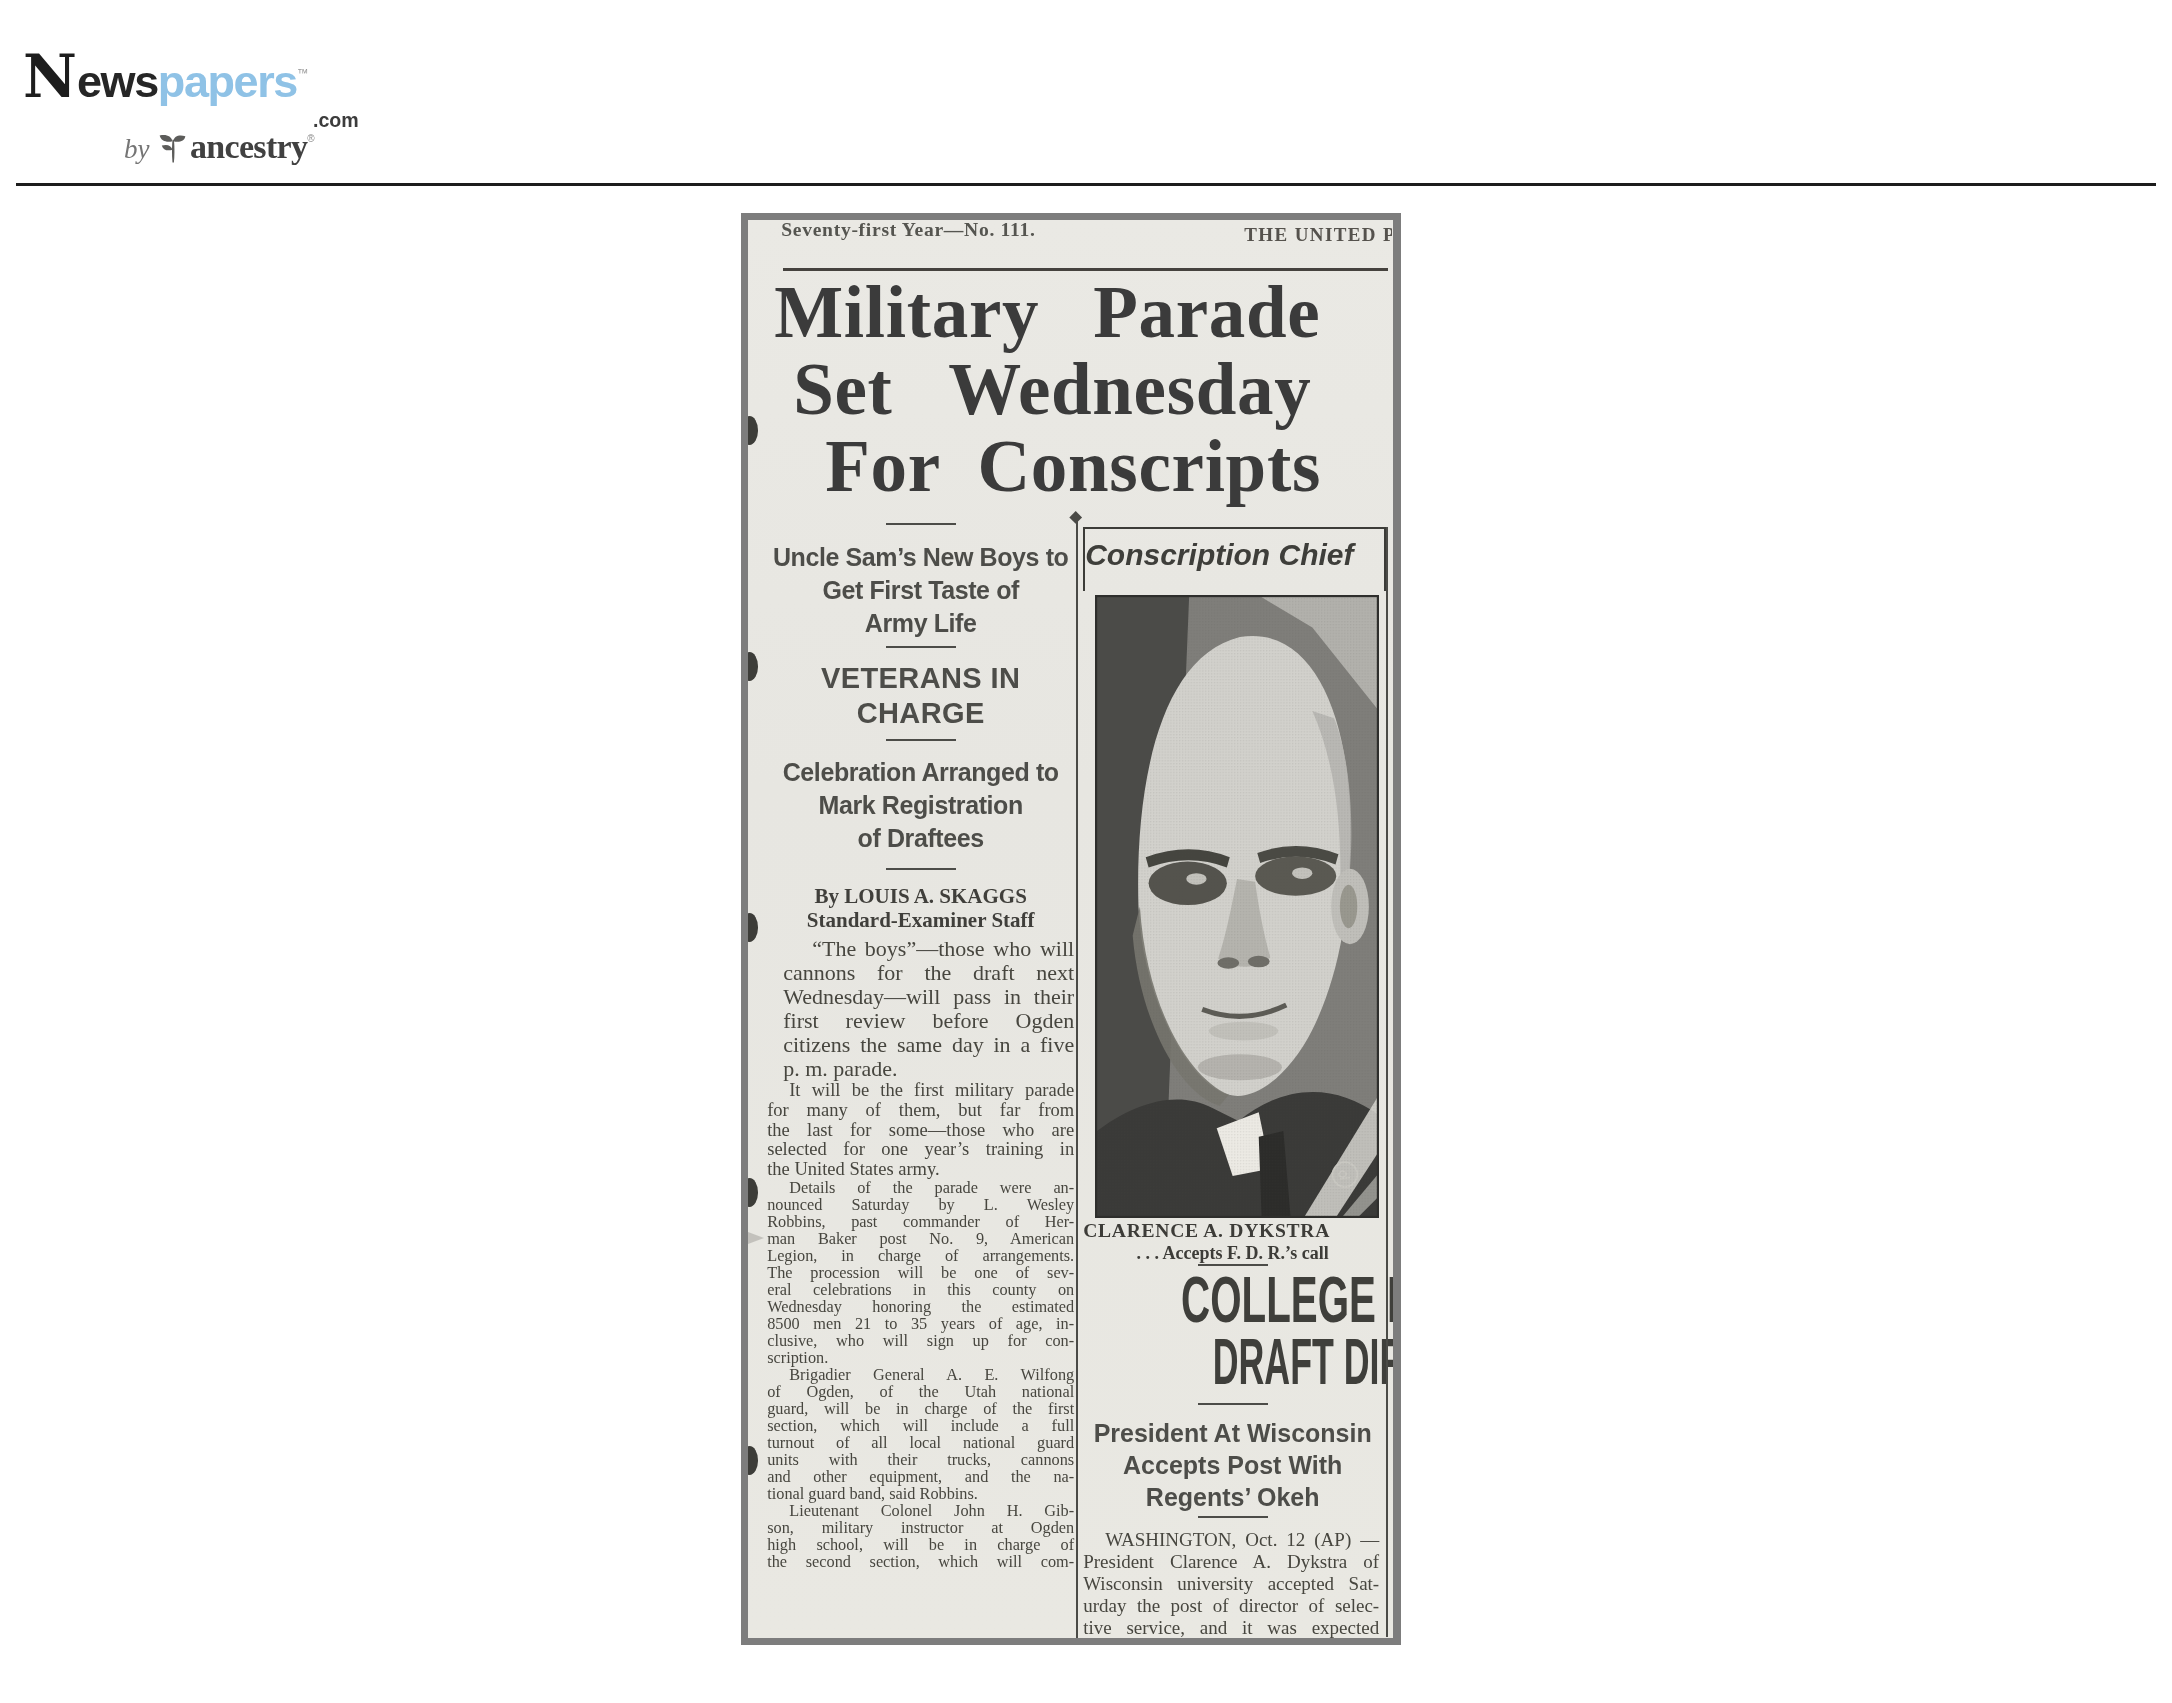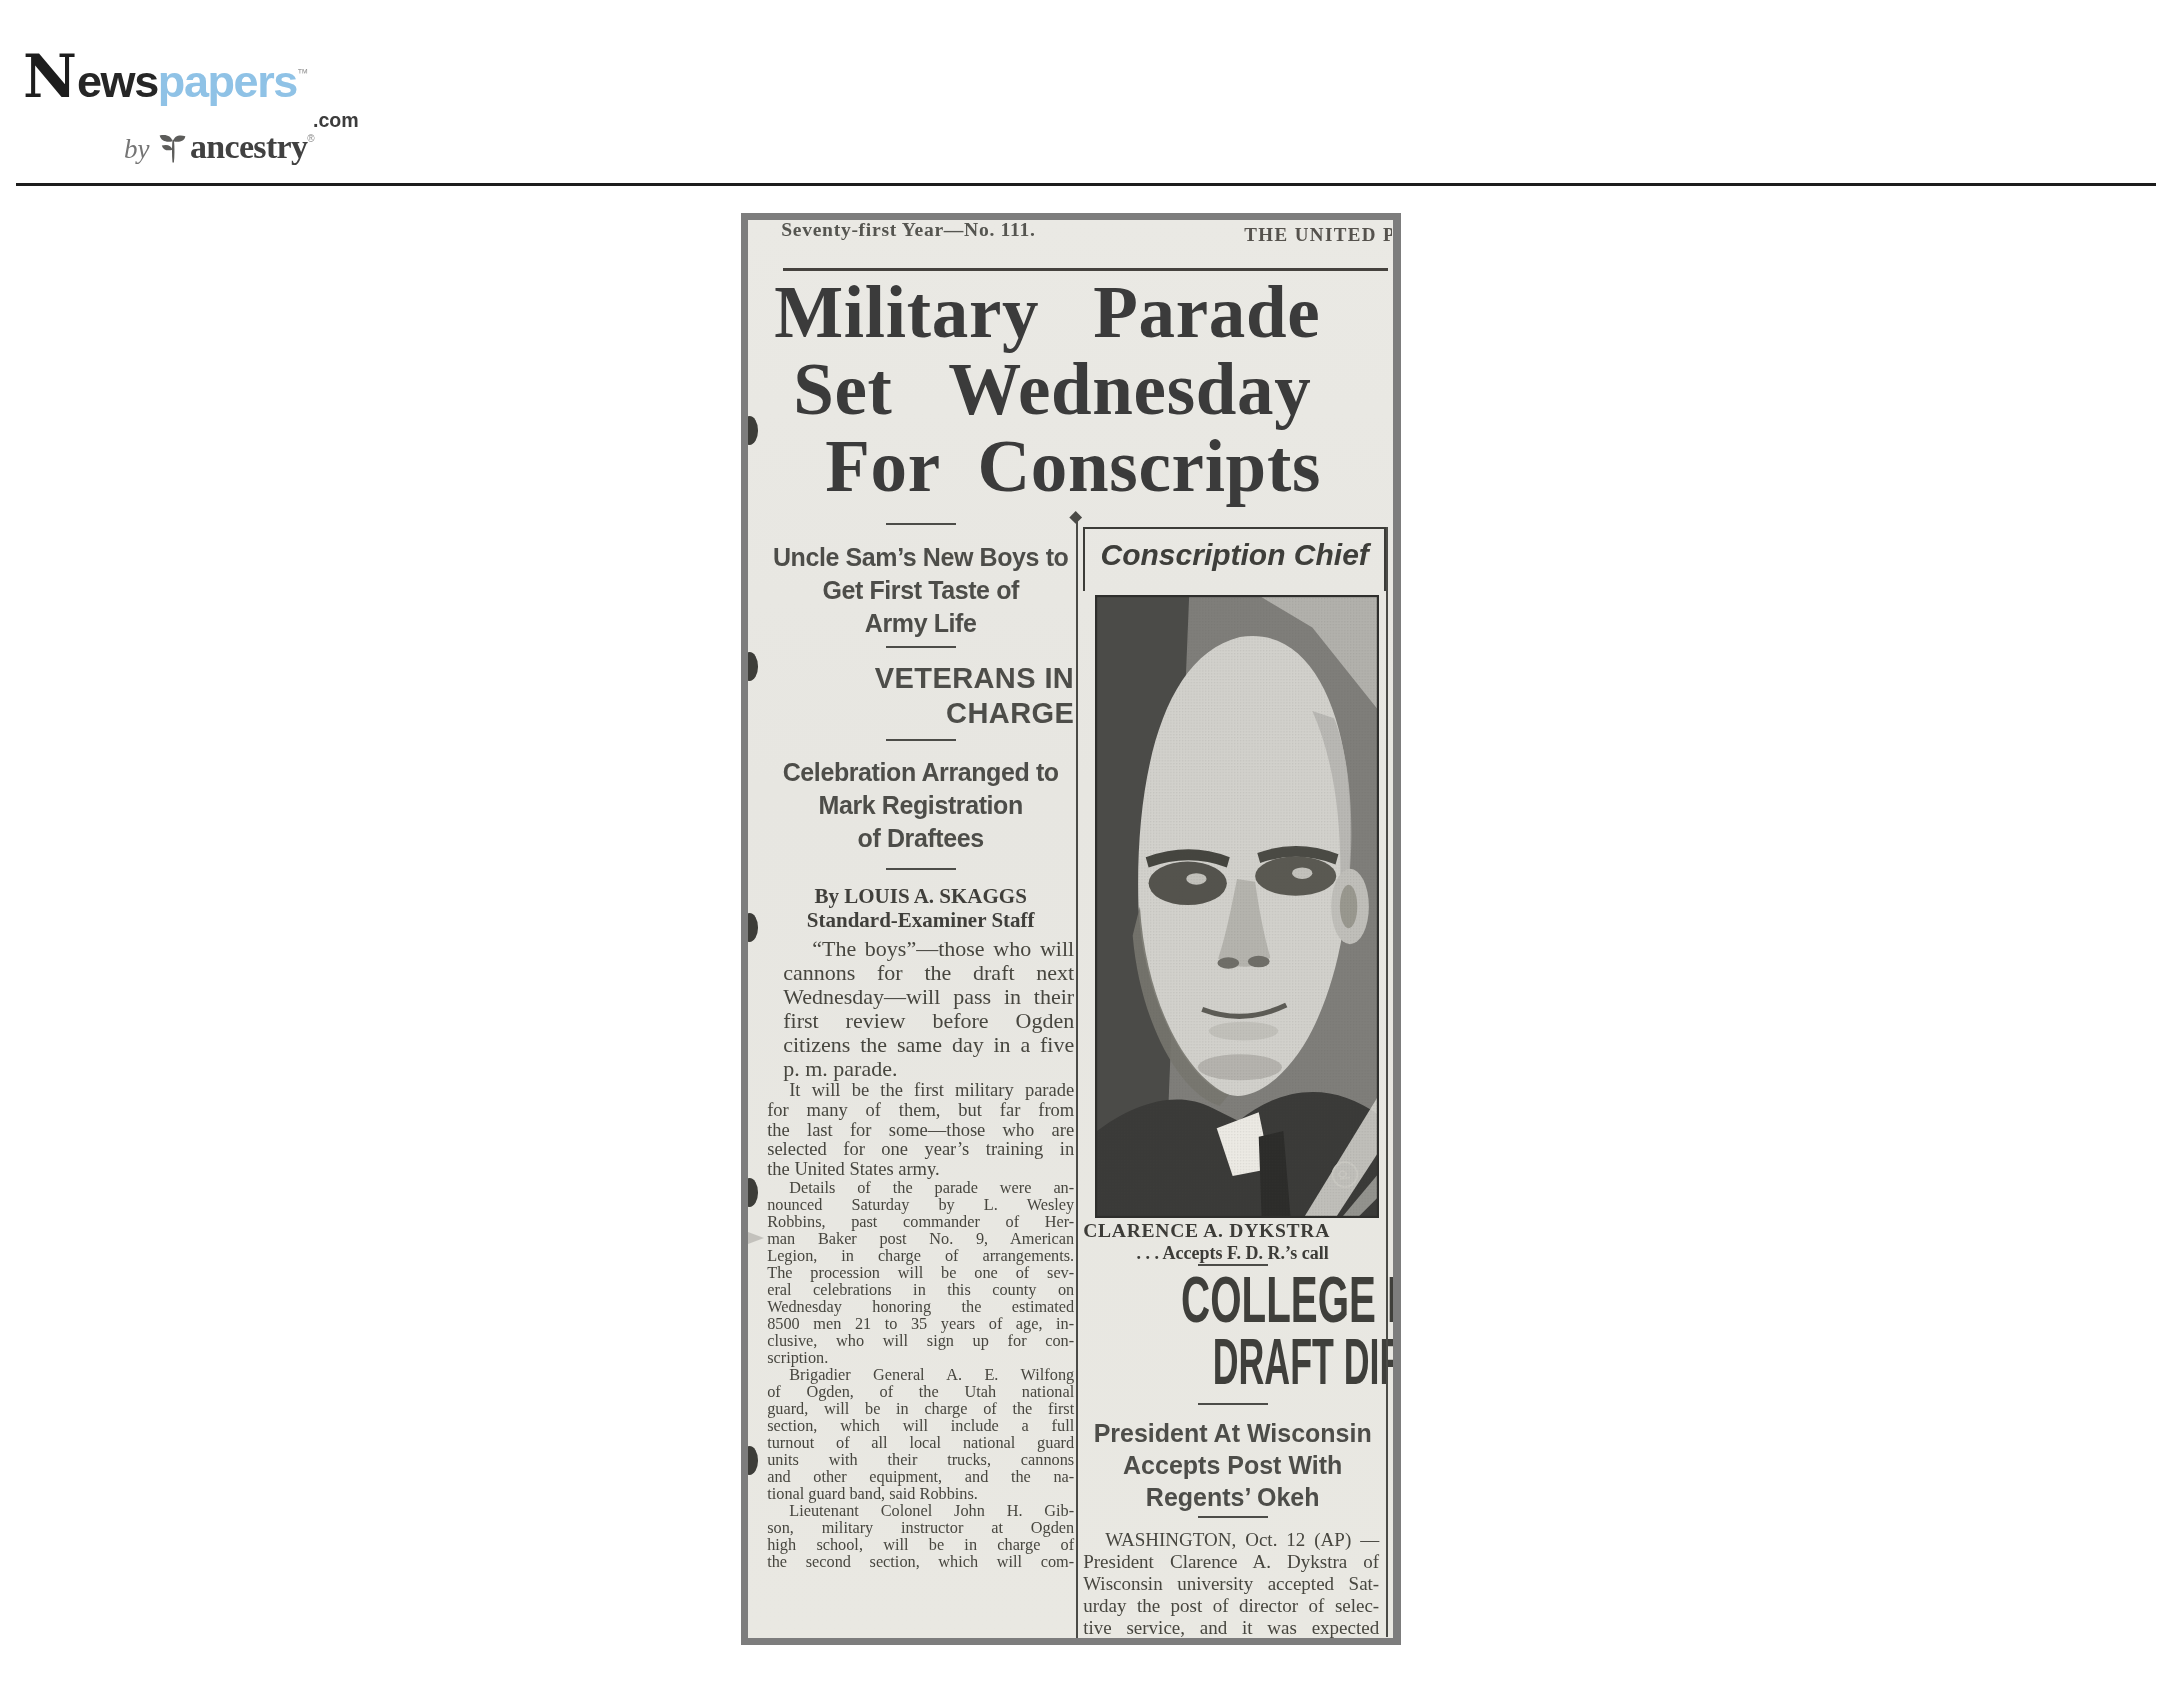--- a/index.html
+++ b/index.html
@@ -63,21 +63,21 @@
 
   
   #col-divider{position:absolute;left:328px;top:299px;width:2.2px;height:1119px;background:#4a4a46;}
   #col-divider-arrow{position:absolute;left:323px;top:293px;width:9.4px;height:9.4px;background:#4a4a46;transform:rotate(45deg);}
 
   
   #right-col{position:absolute;left:335px;top:0;width:304px;}
   #photo-title-box{position:absolute;left:0px;top:307px;width:299px;height:62px;
                    border:2.2px solid #3c3c38;border-bottom:none;}
   #photo-title{font-style:italic;font-weight:bold;font-size:30px;color:#3e3e3a;
-               text-align:center;padding-top:8.7px;letter-spacing:0px;}
+               padding-top:8.7px;letter-spacing:0px;}
   #photo{position:absolute;left:11.6px;top:375px;width:284px;height:623px;}
   .caption1{position:absolute;left:0;top:1000px;width:299px;font-family:"Liberation Serif",serif;
             font-weight:bold;font-size:19.6px;text-align:left;color:#3d3c38;letter-spacing:0.7px;}
   .caption2{position:absolute;left:0;top:1023px;width:299px;font-family:"Liberation Serif",serif;
             font-weight:bold;font-size:18px;text-align:center;color:#3d3c38;}
   .rdiv1{position:absolute;left:115px;top:1044px;}
   .hl2nd{position:absolute;left:0;width:299px;text-align:center;font-weight:bold;color:#3f3f3b;
          white-space:nowrap;}
   .hl2a{top:1048px;font-size:65px;line-height:64px;}
   .hl2b{top:1110px;font-size:65px;line-height:64px;}
@@ -133,21 +133,21 @@
       </div>
 
       <div id="left-col">
         <div class="sdiv" style="margin-top:5.8px;"></div>
         <div class="deck" style="margin-top:16px;">
             <div class="line">Uncle Sam’s New Boys to</div>
             <div class="line">Get First Taste of</div>
             <div class="line">Army Life</div>
           </div>
         <div class="sdiv" style="margin-top:5.8px;"></div>
-        <div class="caps-deck" style="margin-top:13px;text-align:right;">VETERANS IN CHARGE</div>
+        <div class="caps-deck" style="margin-top:13px;">VETERANS IN CHARGE</div>
         <div class="sdiv" style="margin-top:8px;"></div>
         <div class="deck" style="margin-top:15px;">
             <div class="line">Celebration Arranged to</div>
             <div class="line">Mark Registration</div>
             <div class="line">of Draftees</div>
           </div>
         <div class="sdiv" style="margin-top:12.3px;"></div>
         <div class="byline" style="margin-top:13.8px;">By LOUIS A. SKAGGS</div>
         <div class="byline">Standard-Examiner Staff</div>
         <div class="para" id="para1" data-short-last="">

